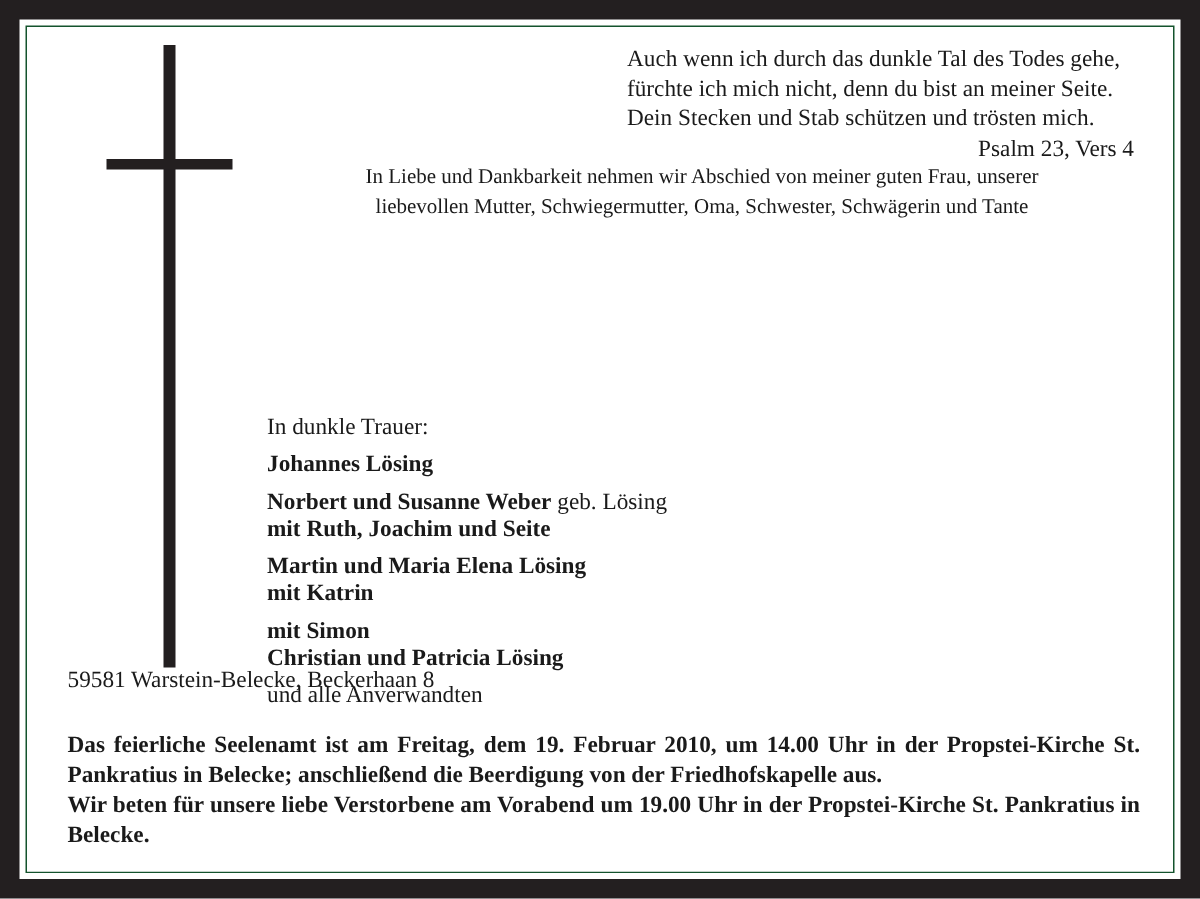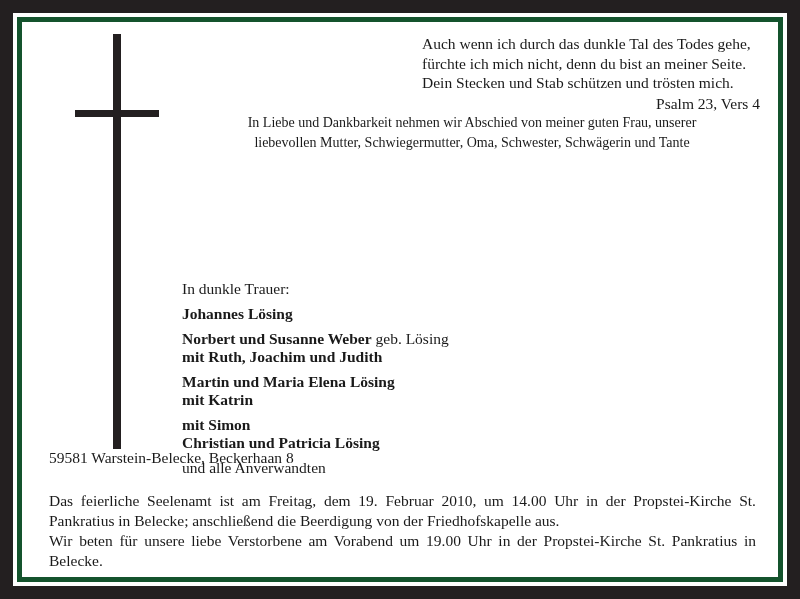--- a/index.html
+++ b/index.html
@@ -28,21 +28,21 @@
     box-sizing: border-box;
     width: 100%;
     height: 100%;
     background: #ffffff;          
     padding: 4px;
   }
   .frame-rule {
     box-sizing: border-box;
     width: 100%;
     height: 100%;
-    border: 5px solid #14532d;    
+    border: 1px solid #14532d;    
     background: #ffffff;
   }
   .sheet {
     position: relative;
     box-sizing: border-box;
     width: 100%;
     height: 100%;
     background: #ffffff;
   }
 
@@ -160,20 +160,21 @@
     top: 426px;
     font-size: 15.5px;
   }
   .address {
     line-height: 20px;
   }
   .footer p {
     margin: 0;
     text-align: justify;
     line-height: 20px;
+    font-weight: bold;
   }
   .footer .service {
     margin-top: 23px;
   }
   .footer .vigil {
   }
 </style>
 </head>
 <body>
 
@@ -203,21 +204,21 @@
 
         <div class="mourners">
           <div class="heading">In dunkle Trauer:</div>
 
           <div class="mourner-group">
             <div class="mourner-line"><span>Johannes Lösing</span><span class="plain"></span></div>
           </div>
 
           <div class="mourner-group">
             <div class="mourner-line"><span>Norbert und Susanne Weber</span><span class="plain"> geb. Lösing</span></div>
-            <div class="mourner-line">mit Ruth, Joachim und Judith</div>
+            <div class="mourner-line">mit Ruth, Joachim und Seite</div>
           </div>
 
           <div class="mourner-group">
             <div class="mourner-line"><span>Martin und Maria Elena Lösing</span><span class="plain"></span></div>
             <div class="mourner-line">mit Katrin</div>
           </div>
 
           <div class="mourner-group">
             <div class="mourner-line">mit Simon</div>
             <div class="mourner-line"><span>Christian und Patricia Lösing</span><span class="plain"></span></div>

